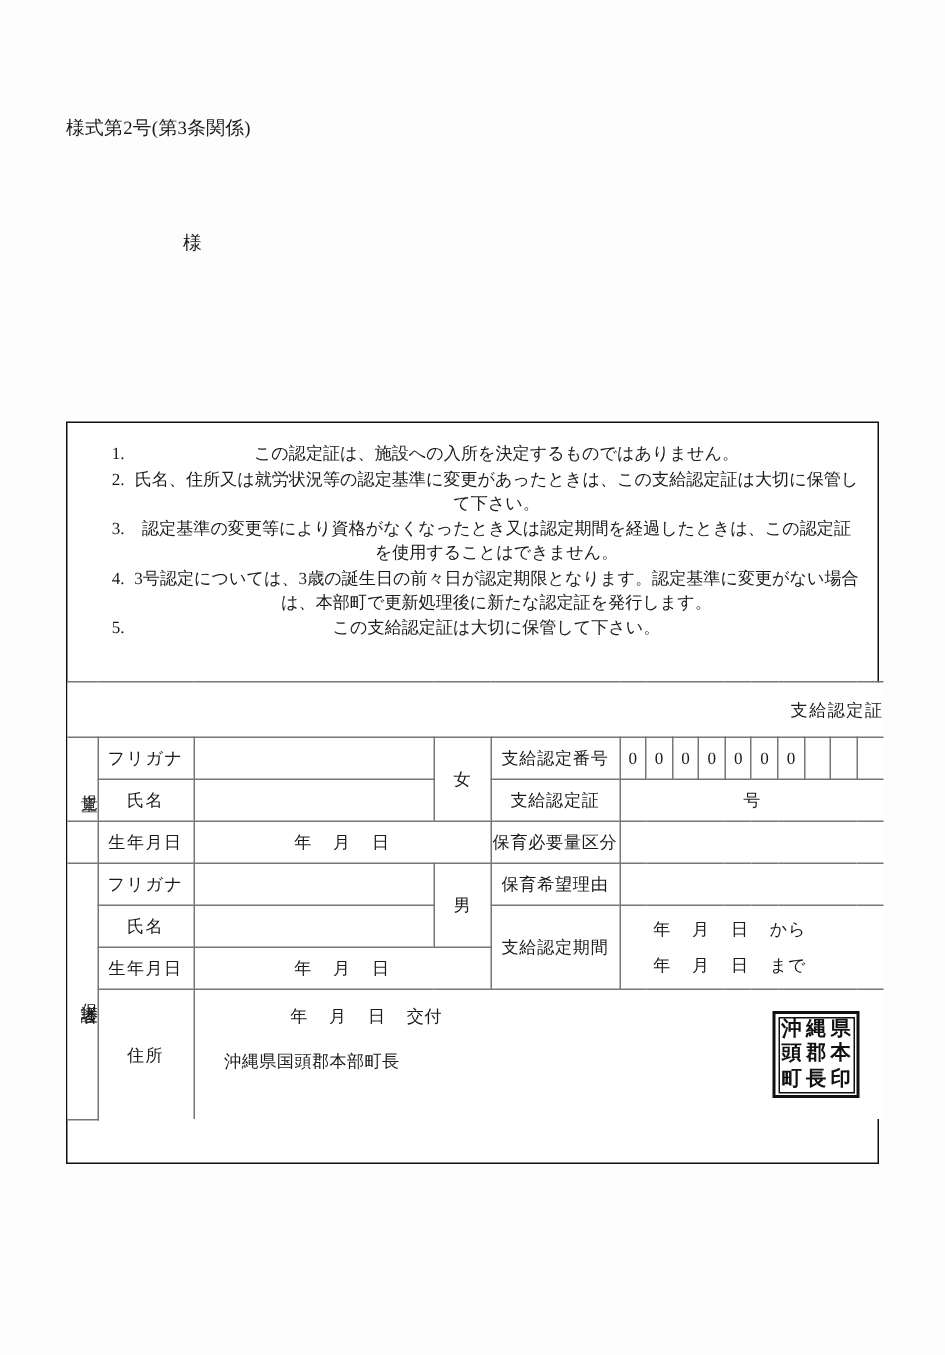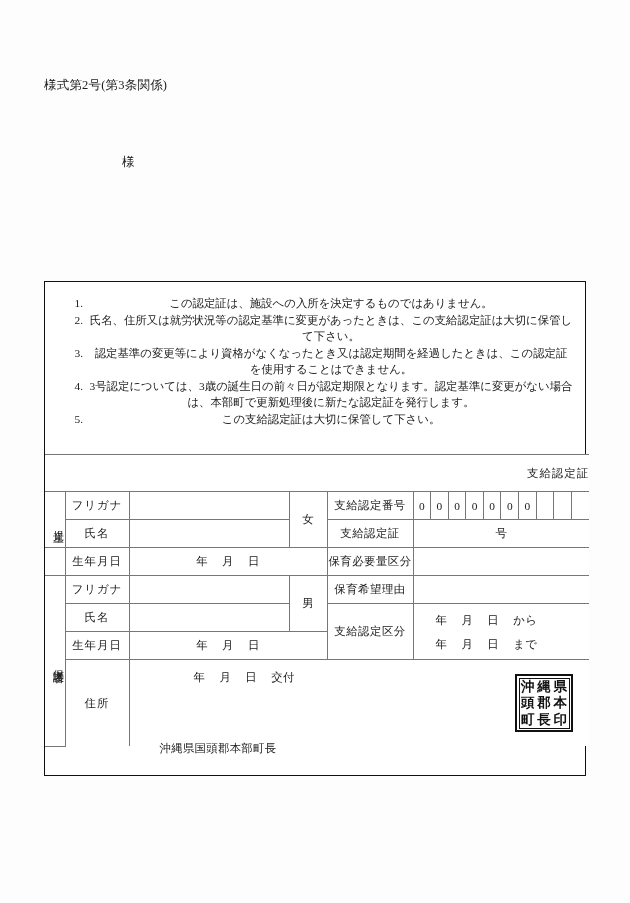--- a/index.html
+++ b/index.html
@@ -170,25 +170,24 @@
   .issue-date {
     position: absolute;
     left: 64px;
     top: 10px;
     font-size: 11.4px;
     letter-spacing: 0.5px;
   }
   .issue-date .sp { display: inline-block; width: 14px; }
   .issuer-name {
     position: absolute;
-    left: 30px;
+    left: 20px;
     top: 40px;
     font-size: 11.4px;
     letter-spacing: 0.3px;
-    margin-top: 41px;
   }
 
   .seal {
     position: absolute;
     right: 16px;
     top: 14px;
     width: 58px;
     height: 58px;
     border: 2px solid #111;
     box-sizing: border-box;
@@ -316,21 +315,21 @@
         <td class="lab">フリガナ</td>
         <td class="blank" style="height:27px"></td>
         <td class="gender" rowspan="2">男</td>
         <td class="lab-wide">保育希望理由</td>
         <td class="noright" colspan="10"></td>
       </tr>
 
       <tr>
         <td class="lab">氏名</td>
         <td class="blank" style="height:27px"></td>
-        <td class="lab-wide" rowspan="2">支給認定区分</td>
+        <td class="lab-wide" rowspan="2">支給認定期間</td>
         <td class="noright" colspan="10" rowspan="2">
           <div class="period-inner">
             <div class="period-line">
               <span>年</span><span class="sp"></span><span>月</span><span class="sp"></span><span>日</span><span class="sp"></span><span class="tail">から</span>
             </div>
             <div class="period-line">
               <span>年</span><span class="sp"></span><span>月</span><span class="sp"></span><span>日</span><span class="sp"></span><span class="tail">まで</span>
             </div>
           </div>
         </td>

